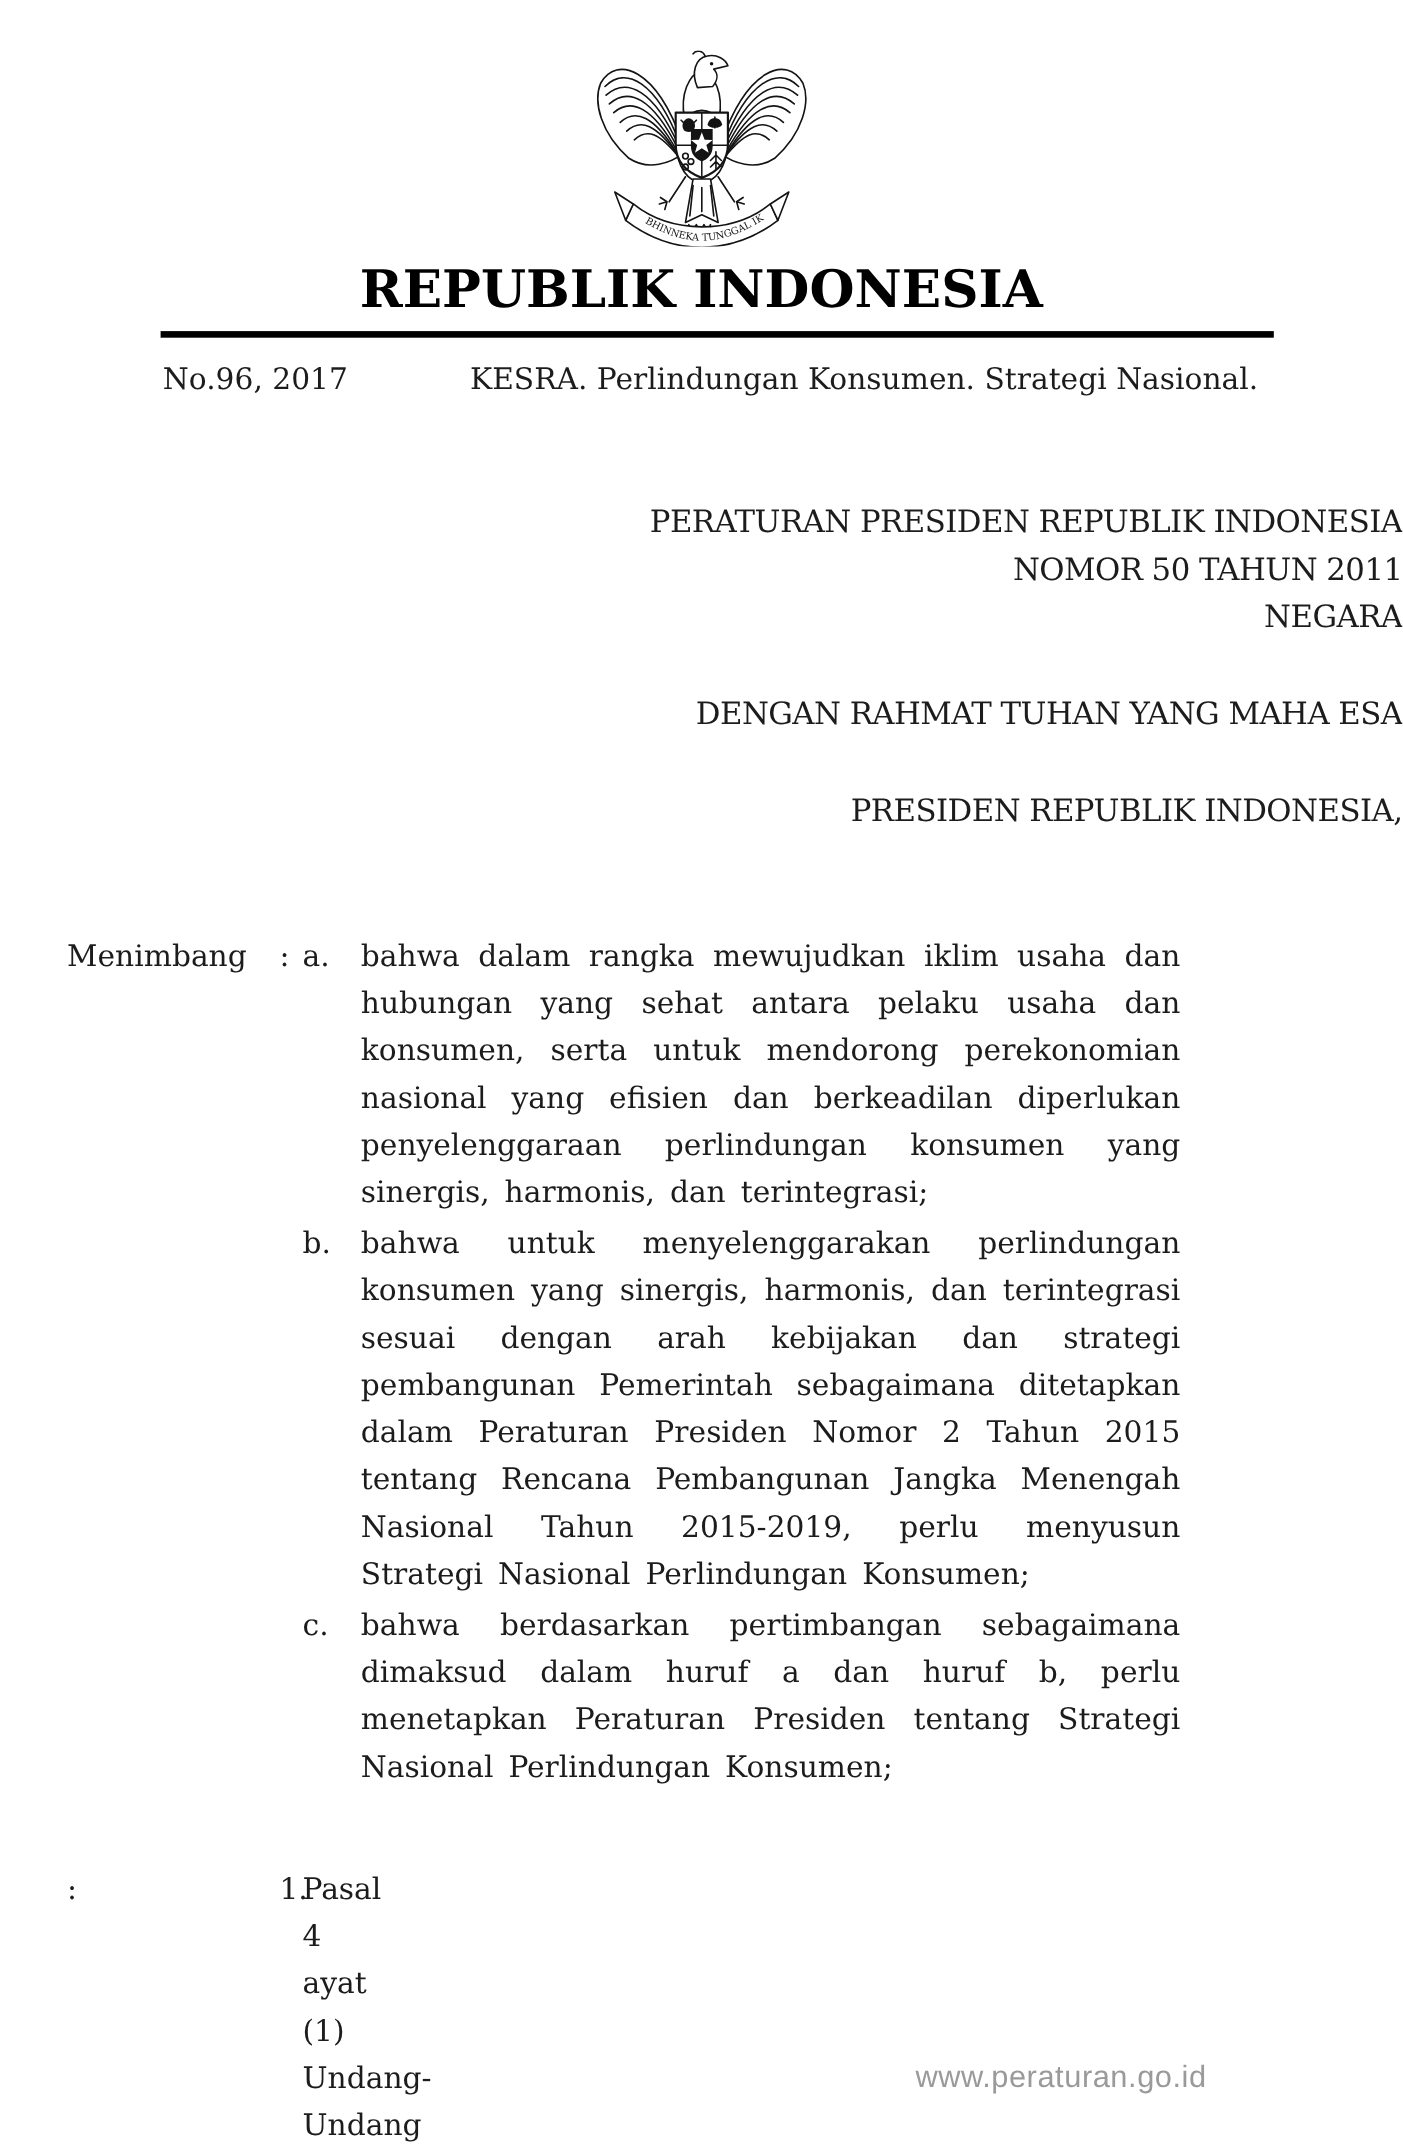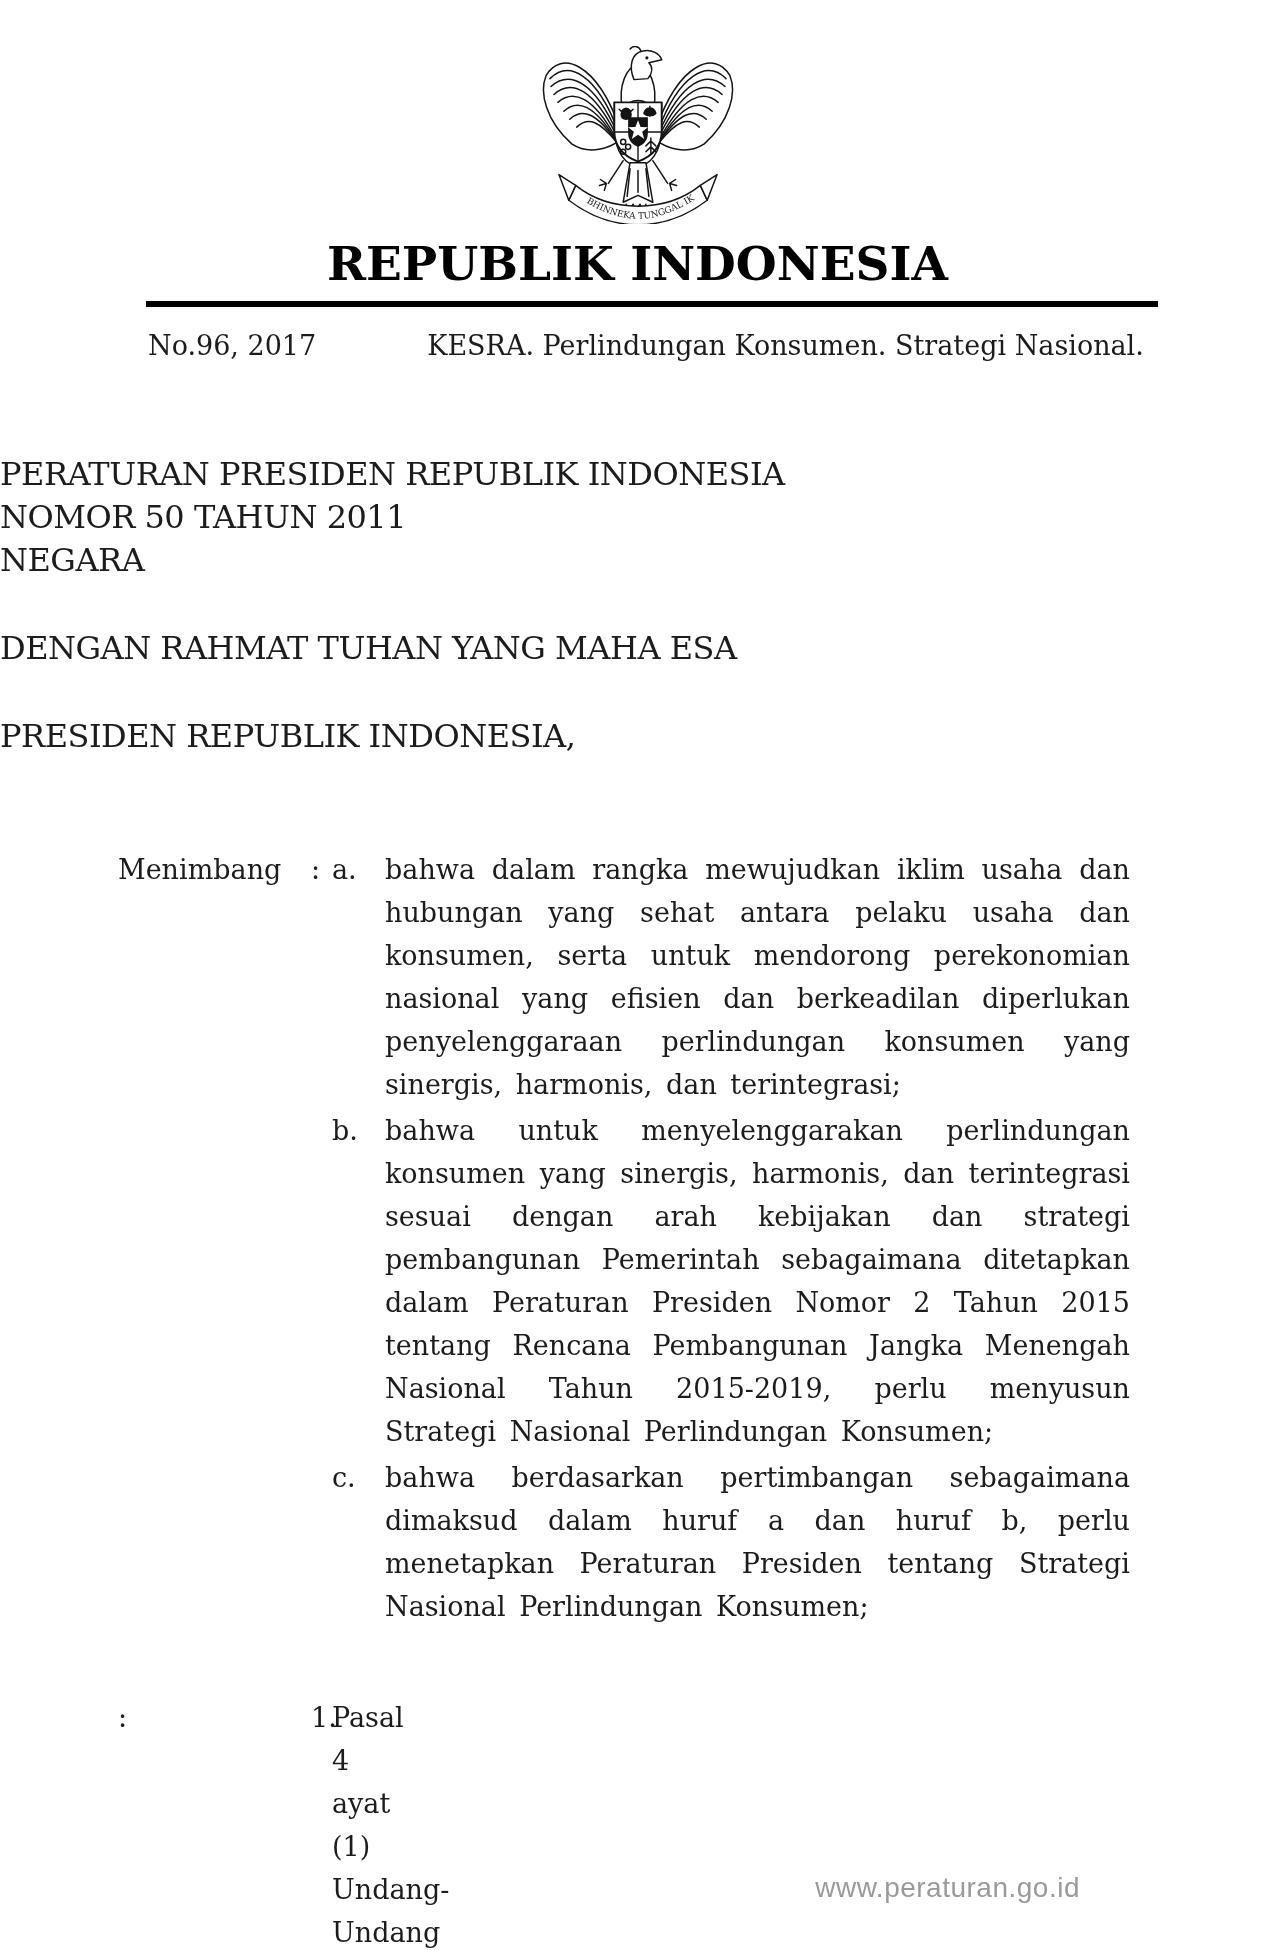--- a/index.html
+++ b/index.html
@@ -31,51 +31,51 @@
     display:flex;
     margin:11px 117px 0 148px;
     font-size:27px;
     line-height:55px;
   }
   .meta-subject{ margin-left:111px; }
 
   
   .headings{
     margin-top:80px;
-    text-align:left;
-    font-size:32px;
+    text-align:right;
+    font-size:28px;
     letter-spacing:-0.5px;
     line-height:43px;
   }
   .invocation{ margin-top:45px; }
   .issuer{ margin-top:45px; }
 
   
   .clauses{ margin-top:90px; }
   .clause-row{
     display:grid;
     grid-template-columns:193px 21px 53px 745px;
-    margin-left:118px;
+    margin-left:61px;
   }
   .clause-row + .clause-row{ margin-top:3px; }
   .clause-label,.clause-colon,.item-marker,.item-text{
     font-size:27px;
     line-height:43px;
   }
   .item-text{
     text-align:justify;
     word-spacing:5px;
   }
   .recalling{ margin-top:68px; }
 
   
   .watermark{
     position:absolute;
     top:1872px;
-    right:195px;
+    right:178px;
     font-family:"Liberation Sans","DejaVu Sans",sans-serif;
     font-size:28px;
     color:#9a9a9a;
     letter-spacing:0.5px;
   }
 </style>
 </head>
 <body>
 
 <div class="page">

